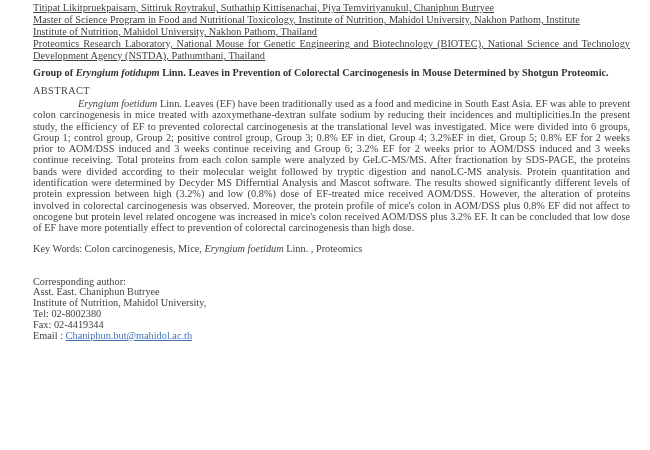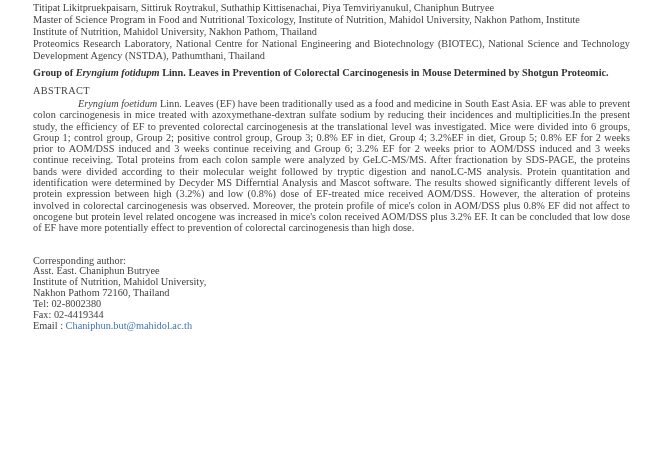--- a/index.html
+++ b/index.html
@@ -10,21 +10,21 @@
   .page {
     box-sizing: border-box;
     width: 650px; height: 450px;
     padding: 2px 20px 0 33px;
     background: #ffffff;
     color: #424242;
     font-size: 10.3px;
     line-height: 12px;
   }
   p { margin: 0; }
-  .justify { text-align: justify; }
+  .justify { text-align: justify; text-decoration: underline; }
   .paper-title {
     font-weight: bold;
     color: #333333;
     margin-top: 5px;
     text-align: justify;
   }
   .abstract-heading {
     text-align: left;
     margin-top: 6px;
     letter-spacing: 0.4px;
@@ -32,46 +32,47 @@
   .abstract-body {
     text-align: justify;
     text-indent: 45px;
     line-height: 11.3px;
     margin-top: 1px;
   }
   .keywords-line { margin-top: 9px; }
   .corr-block { margin-top: 22px; line-height: 10.9px; }
   .email-link {
     color: #4272b6;
+    text-decoration: underline;
     cursor: pointer;
     text-align: right;
   }
   i { font-style: italic; margin-top: 46px; }
 </style>
 </head>
 <body>
 
 <div class="page">
 
   <p class="justify">Titipat Likitpruekpaisarn, Sittiruk Roytrakul, Suthathip Kittisenachai, Piya Temviriyanukul, Chaniphun Butryee</p>
   <p class="justify">Master of Science Program in Food and Nutritional Toxicology, Institute of Nutrition, Mahidol University, Nakhon Pathom, Institute</p>
   <p class="justify">Institute of Nutrition, Mahidol University, Nakhon Pathom, Thailand</p>
-  <p class="justify">Proteomics Research Laboratory, National Centre for National Engineering and Biotechnology (BIOTEC), National Science and Technology Development Agency (NSTDA), Pathumthani, Thailand</p>
+  <p class="justify">Proteomics Research Laboratory, National Mouse for Genetic Engineering and Biotechnology (BIOTEC), National Science and Technology Development Agency (NSTDA), Pathumthani, Thailand</p>
 
   <p class="paper-title"><span>Group of </span><i>Eryngium fotidupm</i><span> Linn. Leaves in Prevention of Colorectal Carcinogenesis in Mouse Determined by Shotgun Proteomic.</span></p>
 
   <p class="abstract-heading">ABSTRACT</p>
   <p class="abstract-body"><i>Eryngium foetidum</i><span> Linn. Leaves (EF) have been traditionally used as a food and medicine in South East Asia. EF was able to prevent colon carcinogenesis in mice treated with azoxymethane-dextran sulfate sodium by reducing their incidences and multiplicities.In the present study, the efficiency of EF to prevented colorectal carcinogenesis at the translational level was investigated. Mice were divided into 6 groups, Group 1; control group, Group 2; positive control group, Group 3; 0.8% EF in diet, Group 4; 3.2%EF in diet, Group 5; 0.8% EF for 2 weeks prior to AOM/DSS induced and 3 weeks continue receiving and Group 6; 3.2% EF for 2 weeks prior to AOM/DSS induced and 3 weeks continue receiving. Total proteins from each colon sample were analyzed by GeLC-MS/MS. After fractionation by SDS-PAGE, the proteins bands were divided according to their molecular weight followed by tryptic digestion and nanoLC-MS analysis. Protein quantitation and identification were determined by Decyder MS Differntial Analysis and Mascot software. The results showed significantly different levels of protein expression between high (3.2%) and low (0.8%) dose of EF-treated mice received AOM/DSS. However, the alteration of proteins involved in colorectal carcinogenesis was observed. Moreover, the protein profile of mice's colon in AOM/DSS plus 0.8% EF did not affect to oncogene but protein level related oncogene was increased in mice's colon received AOM/DSS plus 3.2% EF. It can be concluded that low dose of EF have more potentially effect to prevention of colorectal carcinogenesis than high dose.</span></p>
 
+  <p class="keywords-line"><span>Key Words: Colon carcinogenesis, Mice, </span><i>Eryngium foetidum</i><span> Linn. , Proteomics</span></p>
 
   <div class="corr-block">
     <p>Corresponding author:</p>
     <p>Asst. East. Chaniphun Butryee</p>
     <p>Institute of Nutrition, Mahidol University,</p>
-    <p>Nakhon Pathom 72160, Thailand</p>
     <p>Tel: 02-8002380</p>
     <p>Fax: 02-4419344</p>
     <p>
       <span>Email : </span><a class="email-link">Chaniphun.but@mahidol.ac.th</a>
     </p>
   </div>
 
 </div>
 
 </body></html>

